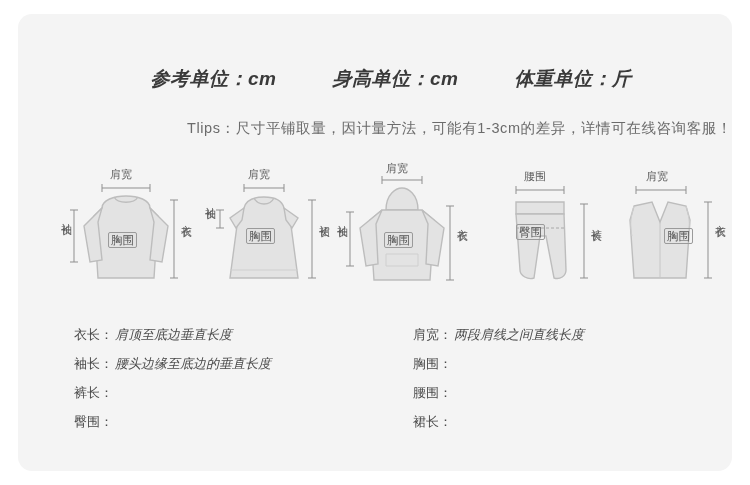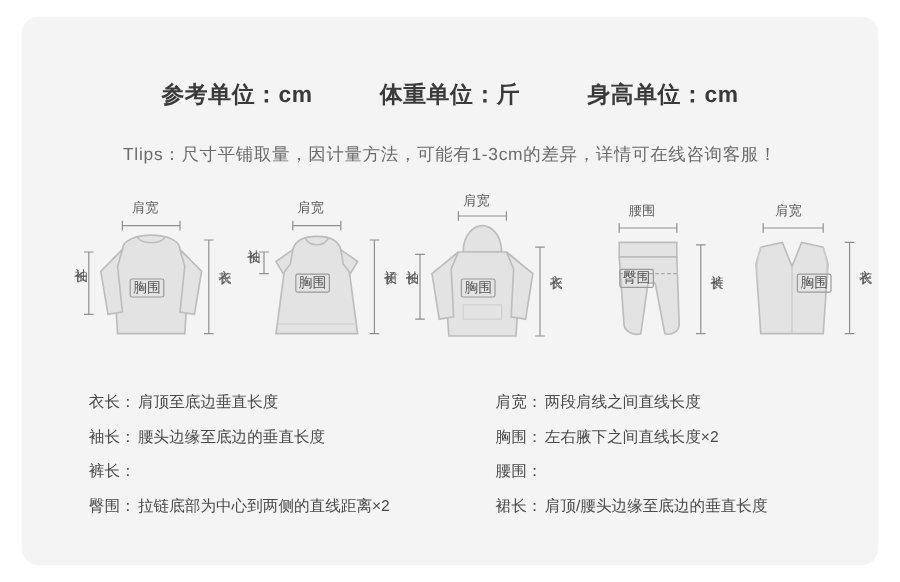--- a/index.html
+++ b/index.html
@@ -26,42 +26,43 @@
     top: 14px;
     width: 714px;
     height: 457px;
     background: #f4f4f4;
     border-radius: 14px;
   }
 
   
   .units {
     position: absolute;
-    left: 0;
+    left: 16px;
     top: 52px;
     width: 714px;
     display: flex;
     justify-content: center;
     gap: 56px;
+    font-style: italic;
   }
   .unit-item {
     font-size: 19px;
     font-weight: bold;
     color: #3a3a3a;
     letter-spacing: 0.5px;
     white-space: nowrap;
   }
 
   
   .tips {
     position: absolute;
     left: 0;
     top: 105px;
     width: 714px;
-    text-align: center;
+    text-align: right;
     font-size: 14.5px;
     color: #6b6b6b;
     letter-spacing: 0.6px;
     white-space: nowrap;
   }
 
   
   .figures {
     position: absolute;
     left: 22px;
@@ -125,32 +126,33 @@
     flex: 0 0 auto;
   }
   .defcolon {
     font-size: 13px;
     color: #4a4a4a;
     margin: 0 2px 0 0;
   }
   .defdesc {
     font-size: 13px;
     color: #4a4a4a;
+    font-style: italic;
   }
 </style>
 </head>
 <body>
 
 <div class="page">
   <div class="card">
 
     <div class="units">
       <div class="unit-item">参考单位：cm</div>
+      <div class="unit-item">身高单位：cm</div>
       <div class="unit-item">体重单位：斤</div>
-      <div class="unit-item">身高单位：cm</div>
     </div>
 
     <div class="tips">Tlips：尺寸平铺取量，因计量方法，可能有1-3cm的差异，详情可在线咨询客服！</div>
 
     <div class="figures">
 
       <div class="fig" style="left:22px;">
         <svg width="130" height="140" viewBox="0 0 130 140">
           <g fill="#e3e3e3" stroke="#bdbdbd" stroke-width="1.4">
 
@@ -310,42 +312,39 @@
           <span class="defcolon">：</span>
           <span class="defdesc">腰头边缘至底边的垂直长度</span>
         </div>
         <div class="defrow">
           <span class="defterm">裤长</span>
           <span class="defcolon">：</span>
         </div>
         <div class="defrow">
           <span class="defterm">臀围</span>
           <span class="defcolon">：</span>
-          <span class="defdesc">拉链底部为中心到两侧的直线距离×2</span>
         </div>
       </div>
 
       <div class="defcol right">
         <div class="defrow">
           <span class="defterm">肩宽</span>
           <span class="defcolon">：</span>
           <span class="defdesc">两段肩线之间直线长度</span>
         </div>
         <div class="defrow">
           <span class="defterm">胸围</span>
           <span class="defcolon">：</span>
-          <span class="defdesc">左右腋下之间直线长度×2</span>
         </div>
         <div class="defrow">
           <span class="defterm">腰围</span>
           <span class="defcolon">：</span>
         </div>
         <div class="defrow">
           <span class="defterm">裙长</span>
           <span class="defcolon">：</span>
-          <span class="defdesc">肩顶/腰头边缘至底边的垂直长度</span>
         </div>
       </div>
 
     </div>
 
   </div>
 </div>
 
 </body></html>

